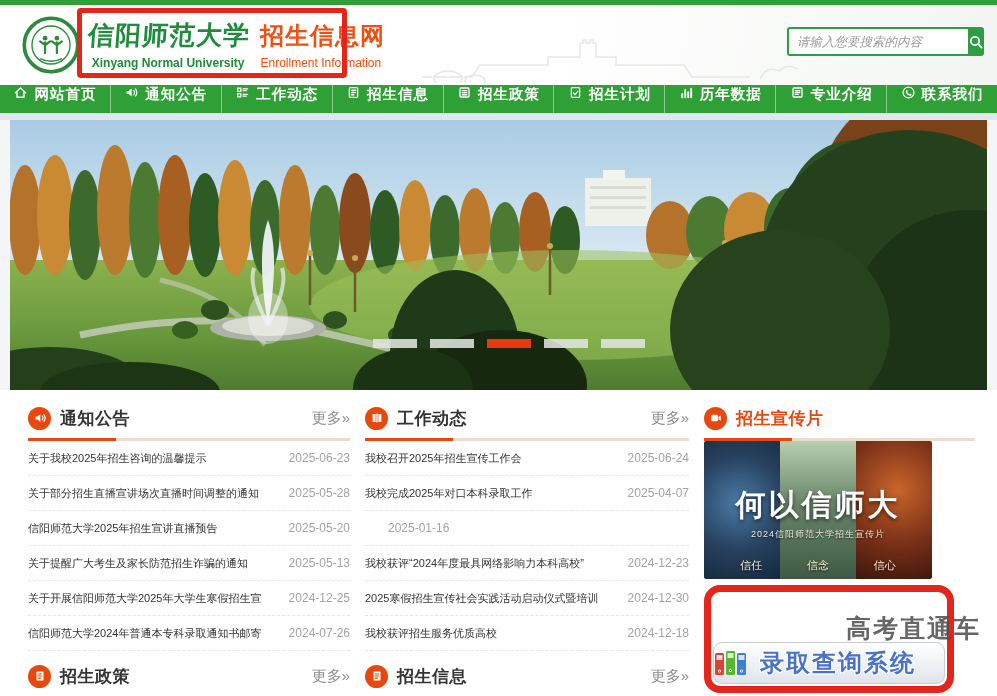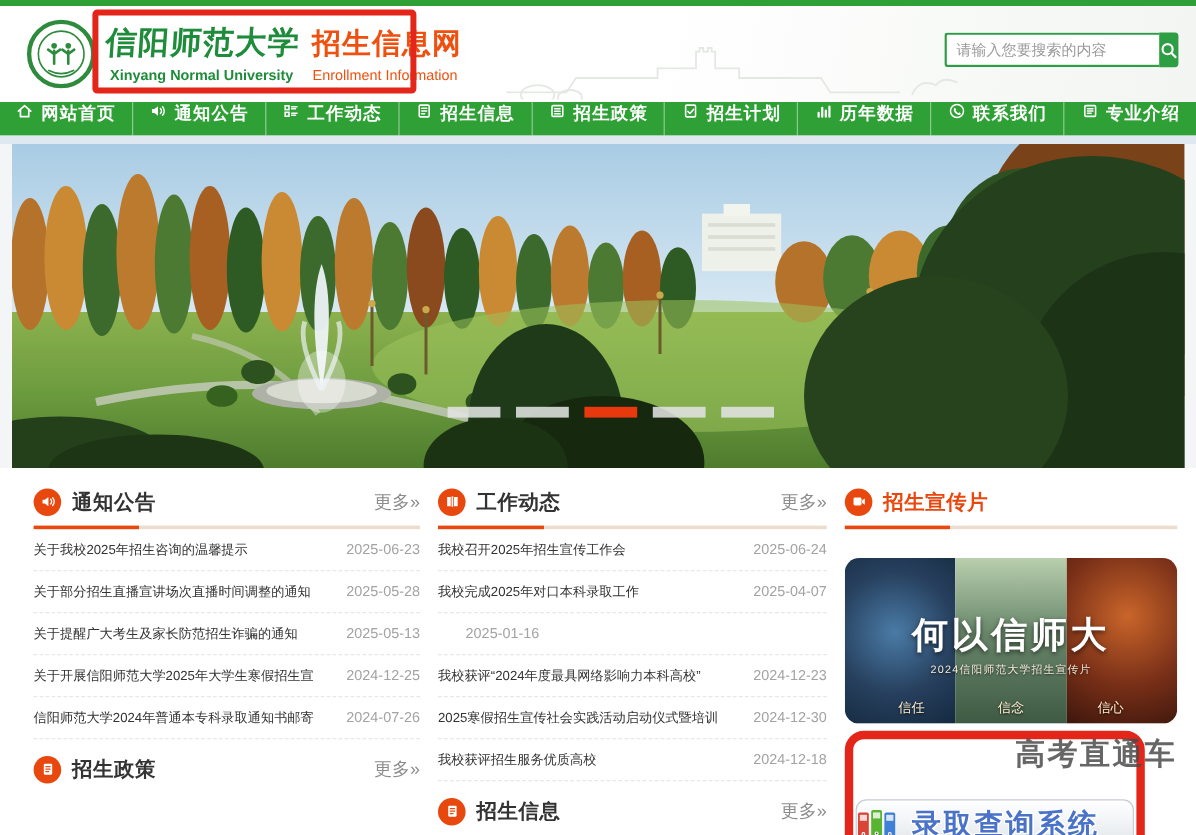--- a/index.html
+++ b/index.html
@@ -27,21 +27,21 @@
   .brand-site { font-size:24px; font-weight:bold; color:#f0500f; letter-spacing:1px; }
   .brand-row2 { display:flex; gap:16px; margin-top:3px;justify-content:center; }
   .brand-en { font-size:12px; font-weight:bold; color:#1e8c3a; }
   .brand-site-en { font-size:12px; color:#f0500f; }
   .anno-box-logo { position:absolute; left:77px; top:3px; width:270px; height:70px;
     border:5px solid var(--red); border-radius:4px; z-index:30; pointer-events:none; }
 
   .search { position:absolute; left:787px; top:22px; width:190px; height:29px; display:flex; }
   .search input { flex:1; height:100%; border:2px solid #2e9e44; border-right:none;
     border-radius:3px 0 0 3px; padding:0 8px; font-size:12.5px; color:#555; outline:none;
-    font-family:inherit; }
+    font-family:inherit;font-style:italic; }
   .search input::placeholder { color:#9a9a9a; }
   .search button { width:36px; height:100%; background:#2e9e44; border:none;
     border-radius:0 3px 3px 0; cursor:pointer; display:flex; align-items:center; justify-content:center; }
 
   
   .nav { position:absolute; top:85px; left:0; width:100%; height:28px; background:var(--green);
     display:flex; }
   .nav-item { flex:1; display:flex; align-items:flex-start; justify-content:center; gap:6px;
     color:#fff; font-size:14.5px; font-weight:bold; letter-spacing:1px; cursor:pointer;
     border-right:1px solid rgba(255,255,255,.45); }
@@ -75,22 +75,22 @@
 
   .news-list { list-style:none; }
   .news-list li { height:35px; display:flex; align-items:center;
     border-bottom:1px dashed #e7e7e7; cursor:pointer; }
   .news-list .t { font-size:11px; color:#333; white-space:nowrap; overflow:hidden; flex:1; }
   .news-list .d { font-size:12px; color:#a3a3a3; margin-left:23px; white-space:nowrap; }
 
   .bottom-head { margin-top:7px; }
 
   
-  .video-thumb { margin-top:24px; width:277px; height:138px; position:relative; display:flex;
-    overflow:hidden; border-radius:12px; cursor:pointer; }
+  .video-thumb { margin-top:0; width:228px; height:138px; position:relative; display:flex;
+    overflow:hidden; border-radius:2px; cursor:pointer; }
   .vp { flex:1; }
   .vp1 { background:radial-gradient(circle at 45% 45%, #4a7ba6 0%, #27405e 55%, #152a40 100%); }
   .vp2 { background:linear-gradient(180deg,#b9cfae 0%, #69876b 45%, #3f5a44 100%); }
   .vp3 { background:radial-gradient(circle at 55% 35%, #c9652a 0%, #7a3018 55%, #3d160c 100%); }
   .v-headline { position:absolute; left:0; right:0; top:32%; text-align:center; color:#fff;
     font-family:"Liberation Serif","DejaVu Serif",serif; font-weight:bold; font-size:30px;
     letter-spacing:3px; text-shadow:0 2px 4px rgba(0,0,0,.6); }
   .v-sub { position:absolute; left:0; right:0; top:63%; text-align:center; color:#f3e9d8;
     font-size:9px; letter-spacing:1px; text-shadow:0 1px 2px rgba(0,0,0,.7); }
   .v-caps { position:absolute; left:0; right:0; bottom:6px; display:flex; justify-content:space-around;
@@ -201,32 +201,32 @@
       </svg>
     <span>招生计划</span>
   </div>
   <div class="nav-item">
     <svg class="nico" viewBox="0 0 16 16" fill="none" stroke="#fff" stroke-width="2" stroke-linecap="round">
         <path d="M3.4,13 V9.6 M6.6,13 V5.2 M9.8,13 V7.6 M13,13 V4"></path>
       </svg>
     <span>历年数据</span>
   </div>
   <div class="nav-item">
+    <svg class="nico" viewBox="0 0 16 16" fill="none" stroke="#fff" stroke-width="1.4" stroke-linecap="round">
+        <rect x="3.2" y="3.2" width="9.6" height="9.6" rx="1"></rect>
+        <path d="M5.6,6 H10.4 M5.6,8 H10.4 M5.6,10 H8.8"></path>
+      </svg>
+    <span>专业介绍</span>
+  </div>
+  <div class="nav-item">
     <svg class="nico" viewBox="0 0 16 16">
         <circle cx="8" cy="8" r="5.8" fill="none" stroke="#fff" stroke-width="1.3"></circle>
         <path d="M6,5 l1.4,1.4 -0.8,1 c0.5,1 1.5,2 2.5,2.5 l1,-0.8 1.4,1.4 c-0.4,1 -1.6,1.3 -2.8,0.8 C6.6,10.4 5,8.4 5.1,6.6 5.2,5.9 5.5,5.3 6,5 Z" fill="#fff"></path>
       </svg>
     <span>联系我们</span>
-  </div>
-  <div class="nav-item">
-    <svg class="nico" viewBox="0 0 16 16" fill="none" stroke="#fff" stroke-width="1.4" stroke-linecap="round">
-        <rect x="3.2" y="3.2" width="9.6" height="9.6" rx="1"></rect>
-        <path d="M5.6,6 H10.4 M5.6,8 H10.4 M5.6,10 H8.8"></path>
-      </svg>
-    <span>专业介绍</span>
   </div>
 </div>
 
 <div class="substrip"></div>
 
 <div class="hero-band">
   <div class="hero">
     <svg viewBox="0 0 977 270" preserveAspectRatio="none">
       <defs>
         <linearGradient id="sky" x1="0" y1="0" x2="0" y2="1">
@@ -346,20 +346,24 @@
         <li>
           <span class="t">关于我校2025年招生咨询的温馨提示</span>
           <span class="d">2025-06-23</span>
         </li>
 
         <li>
           <span class="t">关于部分招生直播宣讲场次直播时间调整的通知</span>
           <span class="d">2025-05-28</span>
         </li>
 
+        <li>
+          <span class="t">信阳师范大学2025年招生宣讲直播预告</span>
+          <span class="d">2025-05-20</span>
+        </li>
 
         <li>
           <span class="t">关于提醒广大考生及家长防范招生诈骗的通知</span>
           <span class="d">2025-05-13</span>
         </li>
 
         <li>
           <span class="t">关于开展信阳师范大学2025年大学生寒假招生宣</span>
           <span class="d">2024-12-25</span>
         </li>

